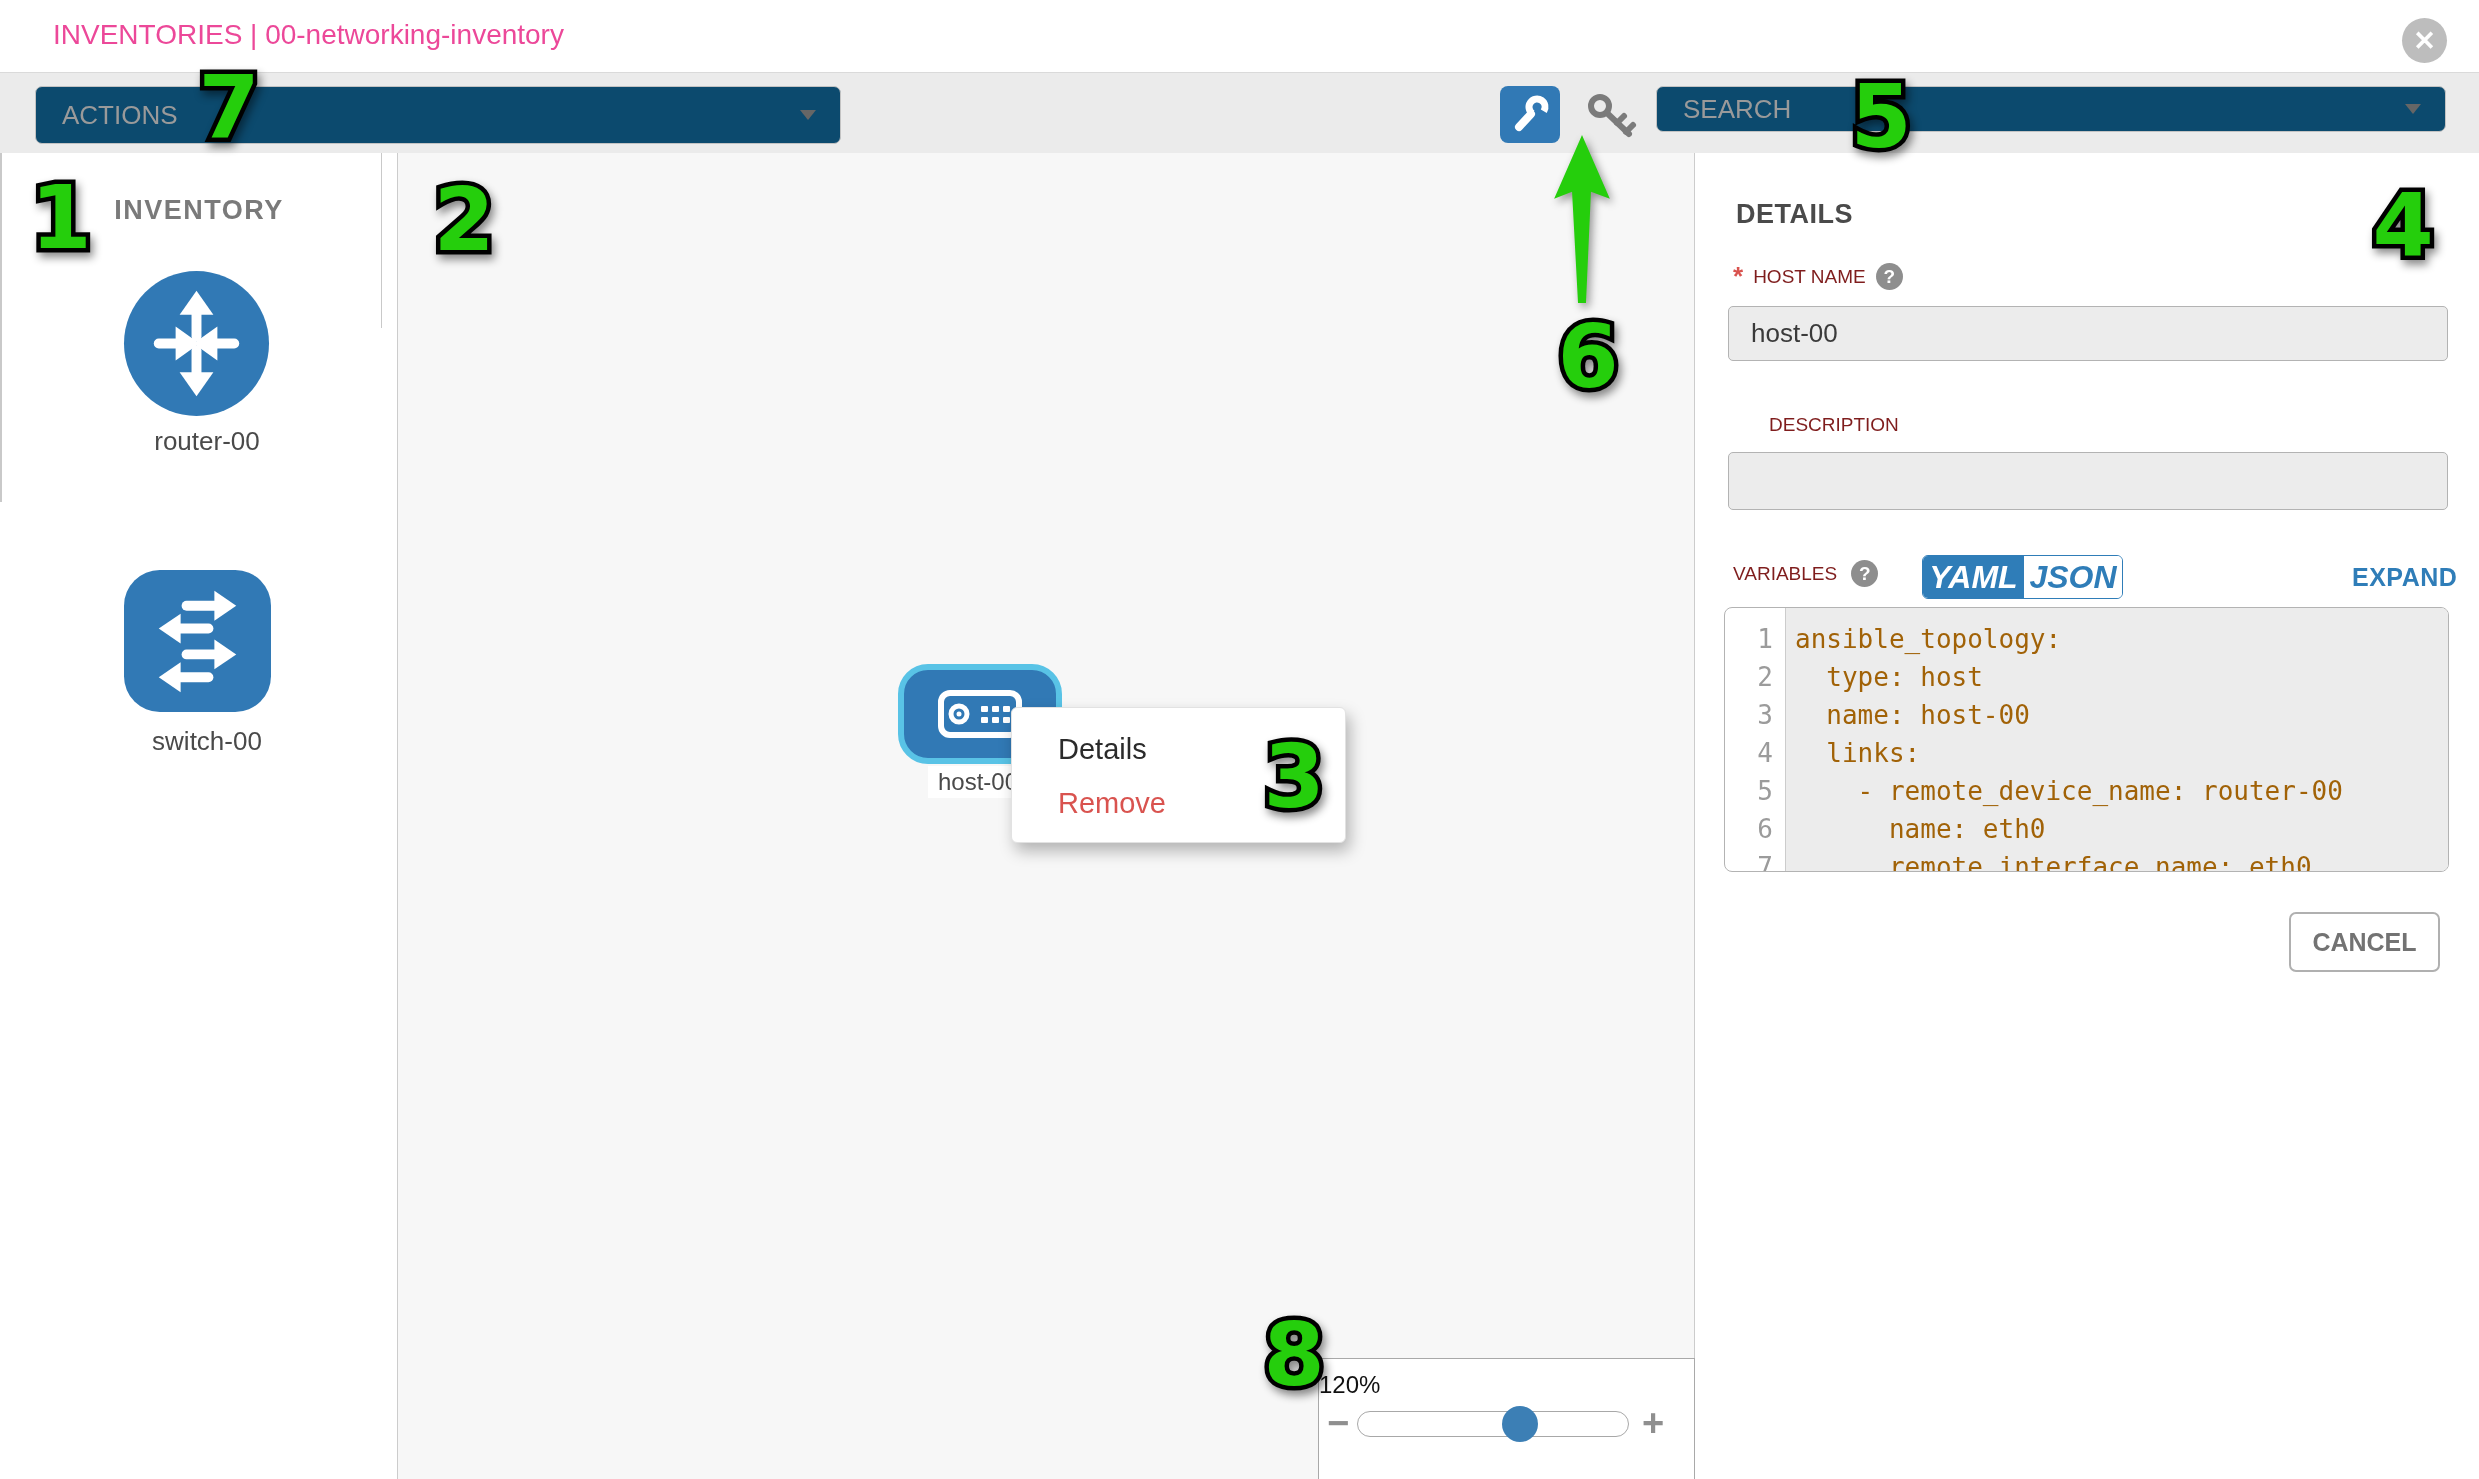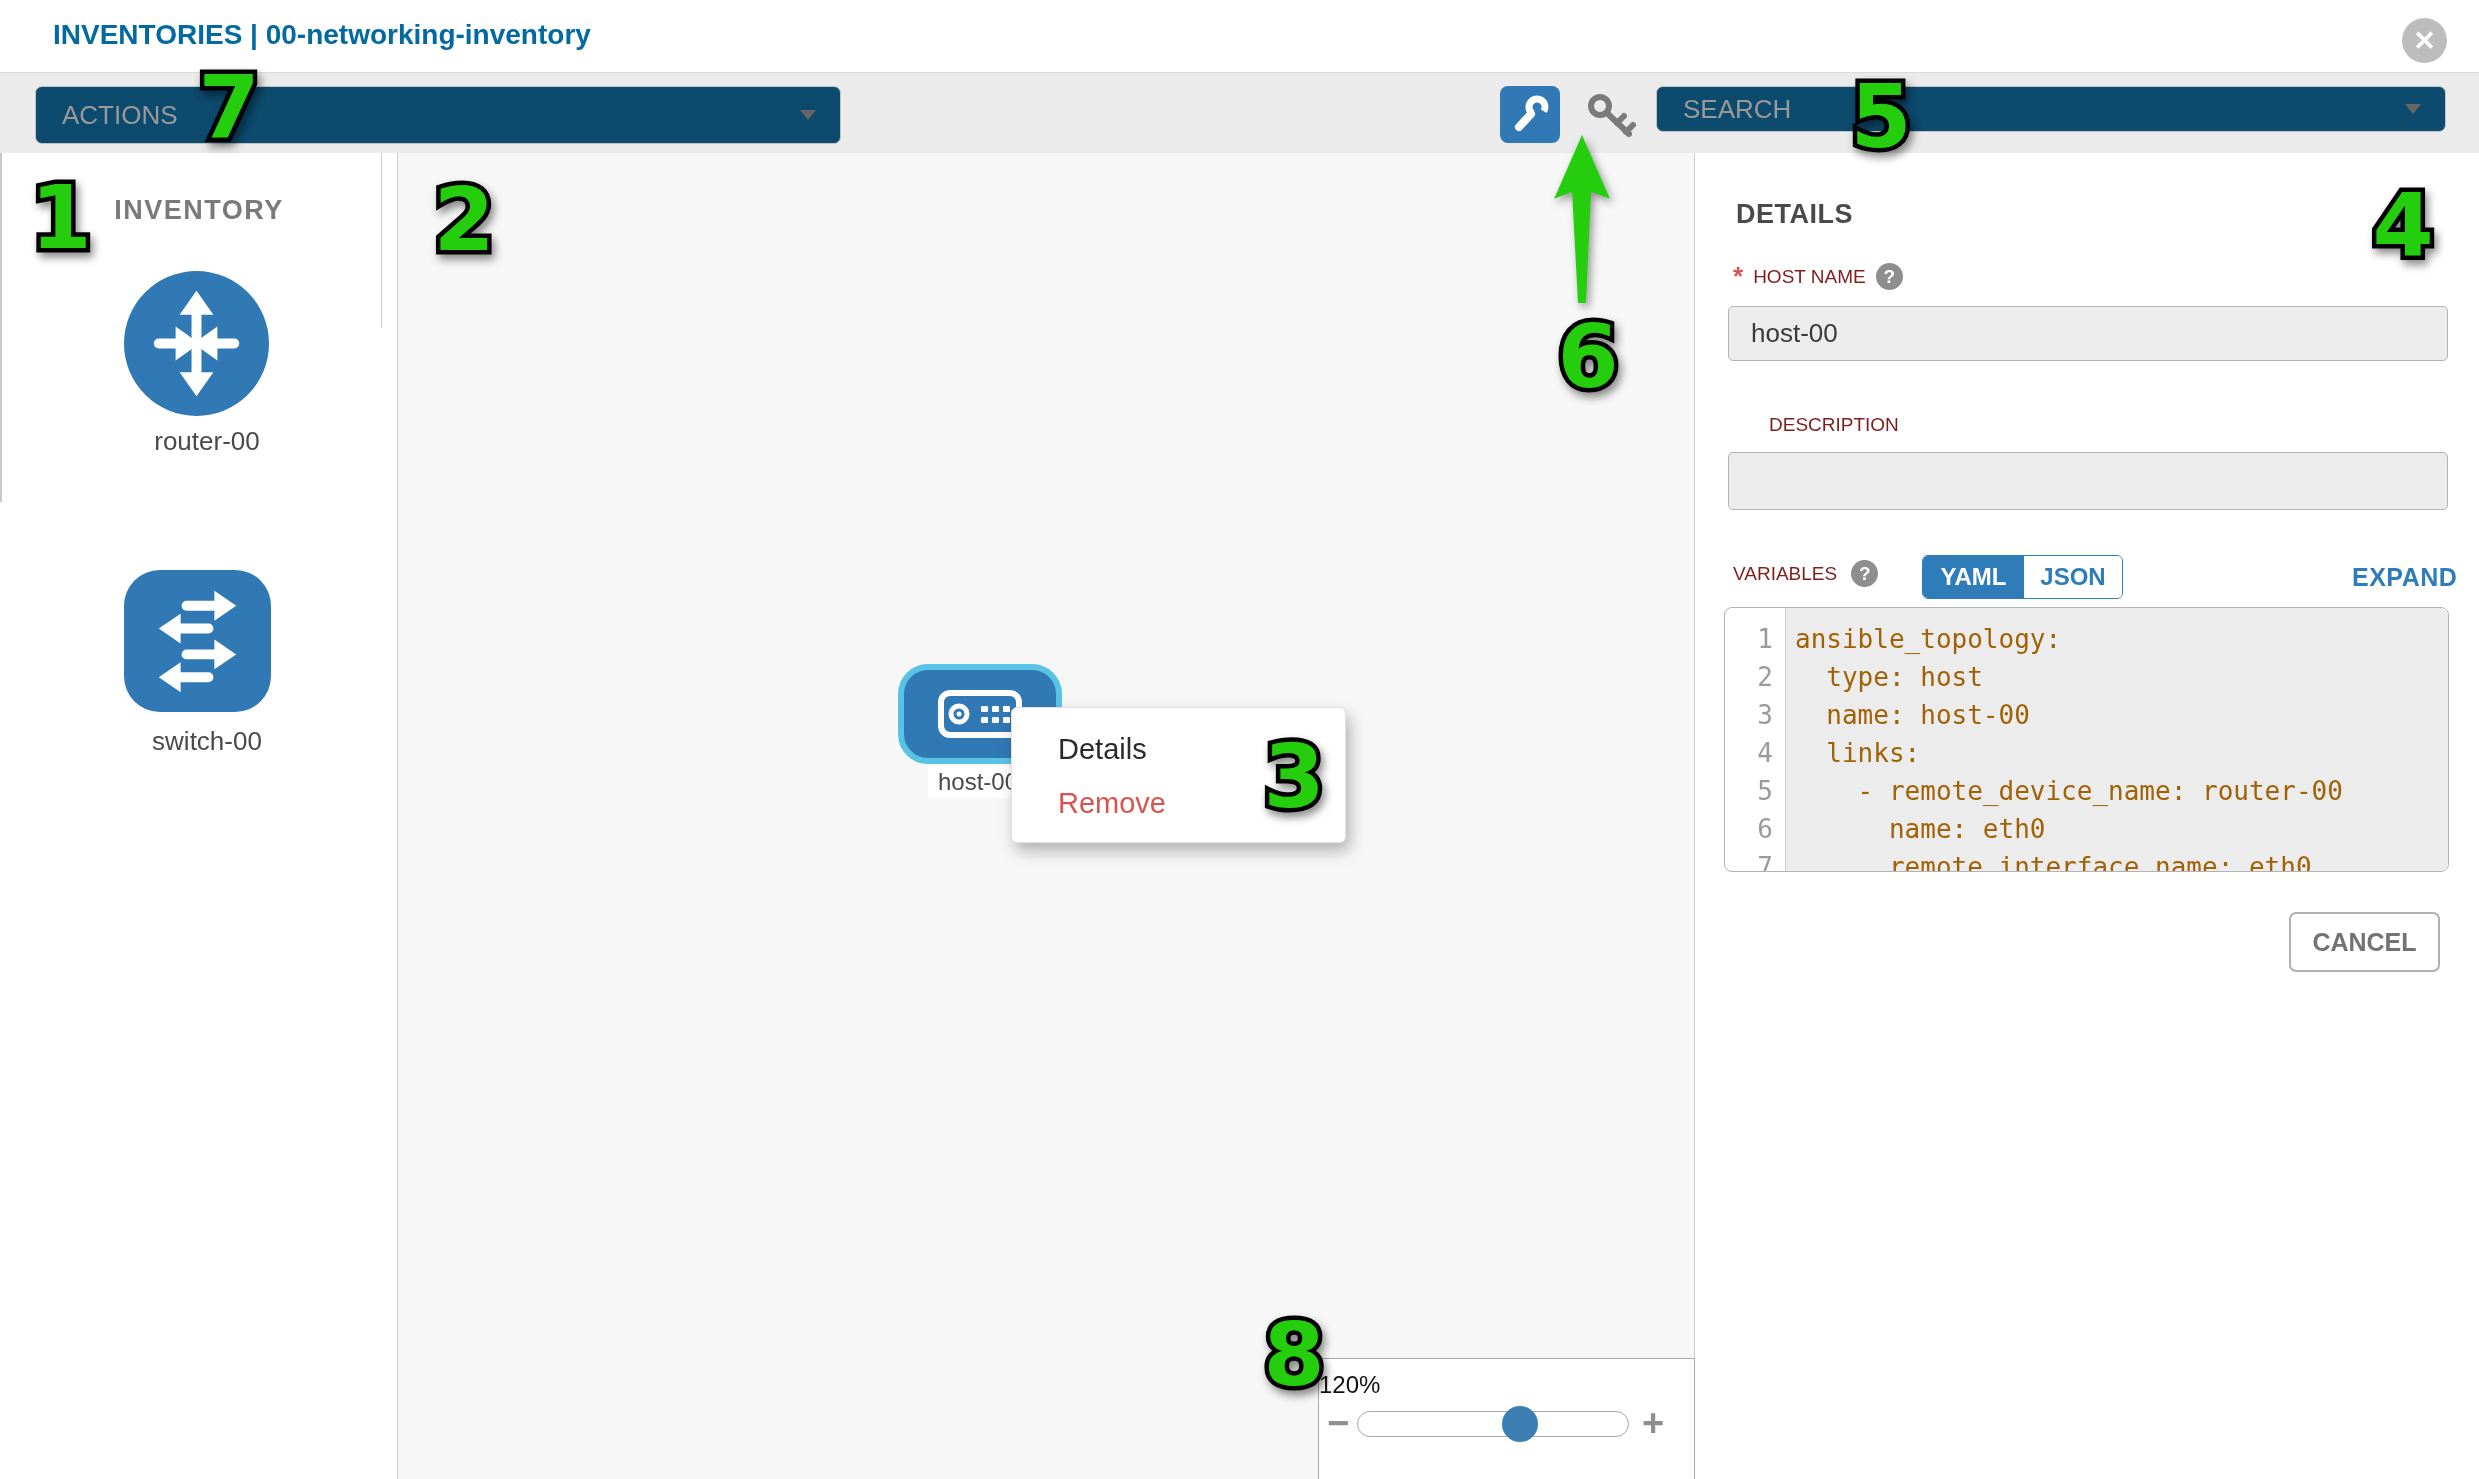--- a/index.html
+++ b/index.html
@@ -1,20 +1,20 @@
 <!DOCTYPE html>
 <html><head>
 <meta charset="utf-8">
 <style>
   html,body{margin:0;padding:0;background:#fff;}
   body{font-family:"Liberation Sans", sans-serif;}
   .screen{position:relative;width:2480px;height:1480px;background:#fff;overflow:hidden;}
   .abs{position:absolute;}
   
-  .hdr-title{left:53px;top:0;height:70px;display:flex;align-items:center;font-size:28px;font-weight:bold;color:#0369a1;}
+  .hdr-title{left:53px;top:0;height:70px;display:flex;align-items:center;font-size:28px;font-weight:normal;color:#ec4899;}
   .close-btn{left:2402px;top:18px;width:45px;height:45px;border-radius:50%;background:#bdbdbd;color:#fff;display:flex;align-items:center;justify-content:center;font-size:27px;font-weight:bold;cursor:pointer;}
   
   .toolbar{left:0;top:72px;width:2480px;height:82px;background:#ebebeb;border-top:1px solid #dadada;border-bottom:1px solid #cfcfcf;box-sizing:border-box;}
   .combo{background:#0c4a6e;border:1px solid #c3c3c3;border-radius:7px;box-sizing:border-box;display:flex;align-items:center;}
   .combo-label{margin-left:26px;font-size:26px;color:#9a9a9a;}
   .caret{width:0;height:0;border-left:8px solid transparent;border-right:8px solid transparent;border-top:10px solid #666;margin-left:auto;margin-right:24px;}
   .tool-btn{background:#3179b5;border-radius:8px;display:flex;align-items:center;justify-content:center;cursor:pointer;}
   
   .sidebar{left:0;top:153px;width:398px;height:1326px;background:#fff;border-right:1px solid #ccc;box-sizing:border-box;}
   .sb-title{left:0;top:195px;width:398px;text-align:center;font-size:27px;font-weight:bold;color:#7a7a7a;letter-spacing:1.5px;}
@@ -32,21 +32,21 @@
   .zoom-thumb{position:absolute;left:183px;top:47px;width:36px;height:36px;border-radius:50%;background:#3c7fb5;}
   .zoom-sign{position:absolute;top:40px;font-size:38px;font-weight:bold;color:#8f8f8f;line-height:48px;}
   
   .panel{left:1695px;top:153px;width:784px;height:1326px;background:#fff;}
   .pn-title{left:1736px;top:199px;font-size:27px;font-weight:bold;color:#4a4a4a;letter-spacing:0.5px;}
   .field-label{font-size:19px;color:#7f1d1d;font-weight:normal;}
   .req{color:#d9534f;font-size:26px;font-weight:bold;}
   .help{width:27px;height:27px;border-radius:50%;background:#8e8e8e;color:#fff;font-size:19px;font-weight:bold;display:flex;align-items:center;justify-content:center;}
   .tb-input{border:1px solid #b3b3b3;border-radius:5px;background:#ececec;box-sizing:border-box;font-size:26px;color:#3a3a3a;padding:0 22px;font-family:"Liberation Sans",sans-serif;outline:none;}
   .toggle{left:1922px;top:555px;height:42px;display:flex;border:1px solid #2f7db8;border-radius:6px;overflow:hidden;}
-  .tg-seg{display:flex;align-items:center;justify-content:center;font-size:24px;font-weight:bold;cursor:pointer;}
+  .tg-seg{display:flex;align-items:center;justify-content:center;font-size:32px;font-weight:bold;cursor:pointer;font-style:italic;}
   .tg-on{background:#2f7db8;color:#fff;width:101px;}
   .tg-off{background:#fff;color:#2f7db8;width:98px;}
   .expand{left:2352px;top:563px;font-size:25px;color:#2f7db8;font-weight:bold;letter-spacing:0.5px;cursor:pointer;}
   .editor{left:1724px;top:607px;width:725px;height:265px;border:1px solid #b3b3b3;border-radius:8px;overflow:hidden;box-sizing:border-box;background:#fff;}
   .ed-codebg{position:absolute;left:60px;top:0;right:0;bottom:0;background:#ececec;border-left:1px solid #ccc;}
   .ed-rows{position:absolute;left:0;top:12px;width:100%;}
   .ed-row{display:flex;height:38px;align-items:center;}
   .ed-num{width:48px;text-align:right;padding-right:12px;color:#9b9b9b;font-family:"DejaVu Sans Mono",monospace;font-size:26px;flex:none;}
   .ed-code{padding-left:10px;font-family:"DejaVu Sans Mono",monospace;font-size:26px;color:#a16207;white-space:pre;}
   .cancel-btn{left:2289px;top:912px;width:151px;height:60px;background:#fff;border:2px solid #b0b0b0;border-radius:7px;box-sizing:border-box;display:flex;align-items:center;justify-content:center;font-size:25px;font-weight:bold;color:#737373;cursor:pointer;}

